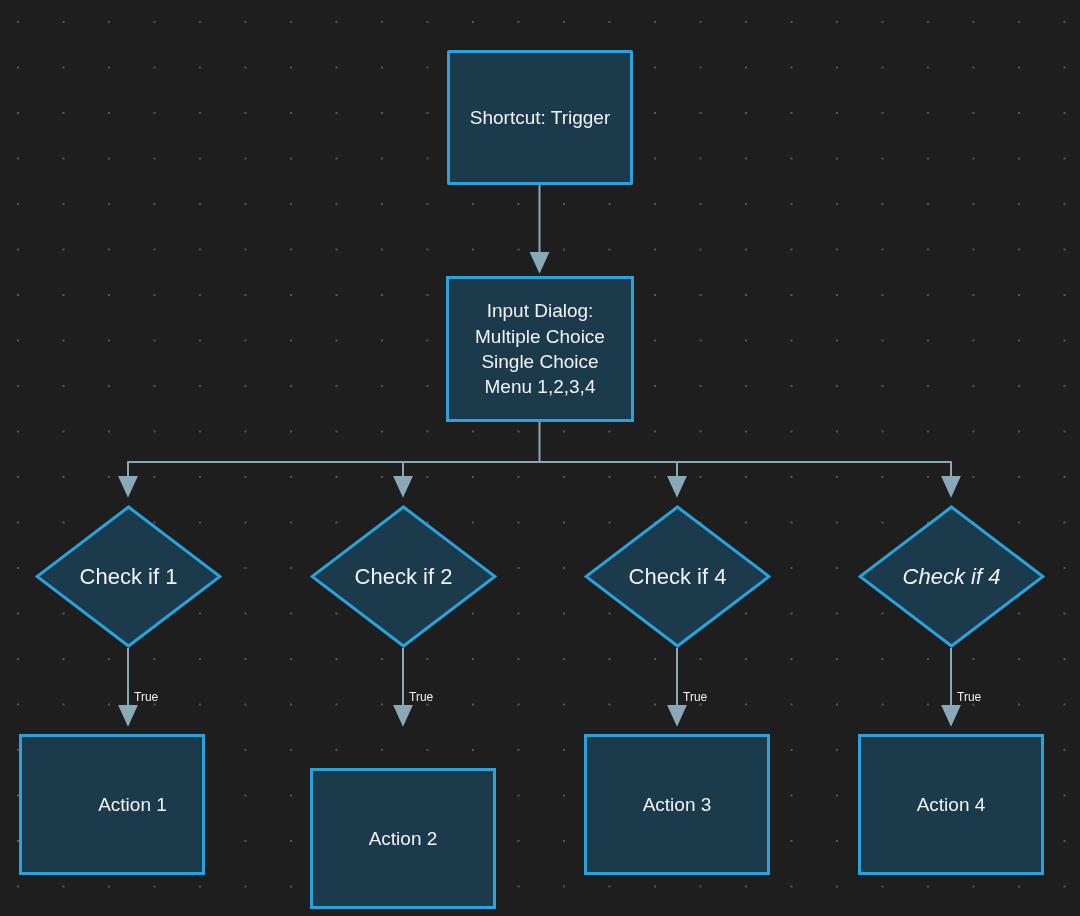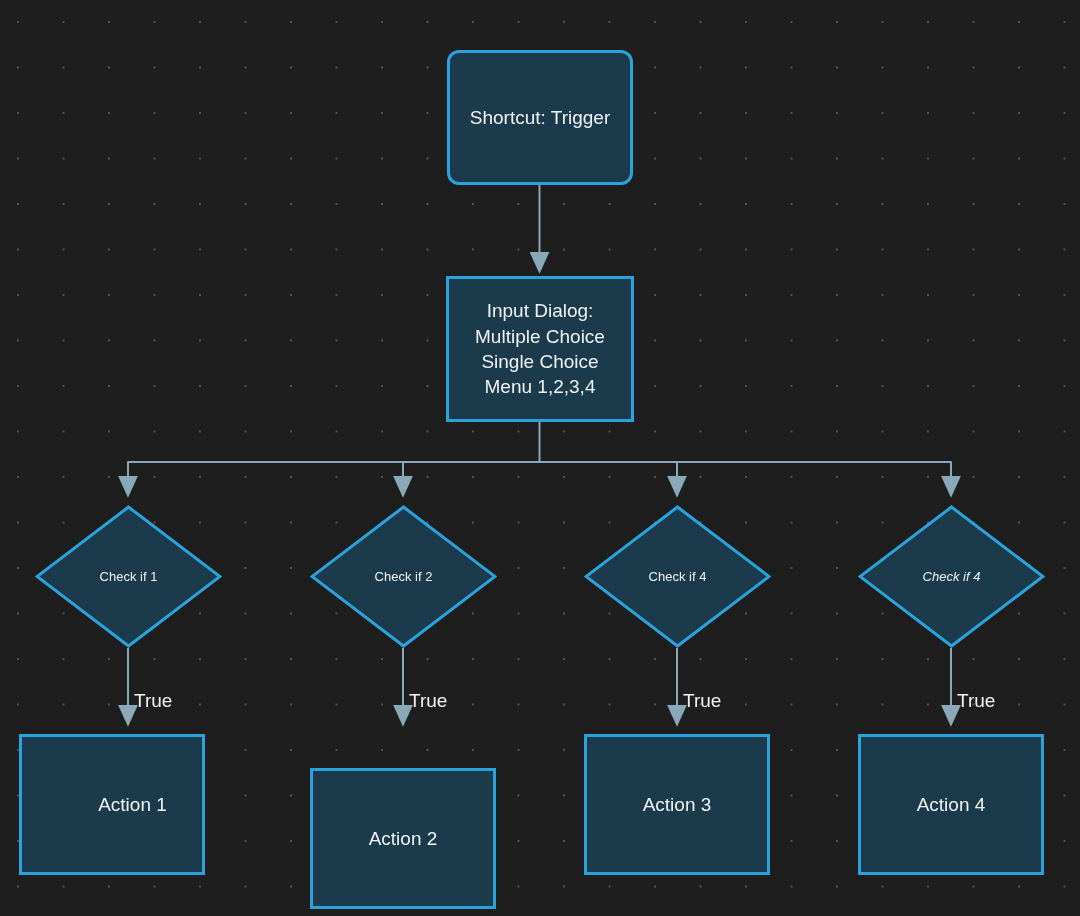--- a/index.html
+++ b/index.html
@@ -37,51 +37,51 @@
     border: 3px solid #2aa3dd;
     color: #f2f2f2;
     display: flex;
     align-items: center;
     justify-content: center;
     text-align: center;
     line-height: 1.33;
     font-size: 19px;
     white-space: pre-line;
   }
-  .node.rounded { border-radius: 12px; }
+  .node.rounded { border-radius: 2px; }
 
   
   .diamond-wrap {
     position: absolute;
   }
   .diamond-shape {
     position: absolute;
     left: 0; top: 0;
     width: 100%;
     height: 100%;
   }
   .diamond-label {
     position: absolute;
     left: 0; top: 0;
     width: 100%;
     height: 100%;
     display: flex;
     align-items: center;
     justify-content: center;
     color: #f2f2f2;
-    font-size: 13px;
+    font-size: 22px;
     text-align: center;
     pointer-events: none;
   }
 
   
   .edge-label {
     position: absolute;
     color: #f2f2f2;
-    font-size: 19px;
+    font-size: 12px;
     white-space: nowrap;
   }
 </style>
 </head>
 <body>
 
 <div id="canvas">
 
   <svg id="edges" viewBox="0 0 1080 916" width="1080" height="916">
     <defs>

